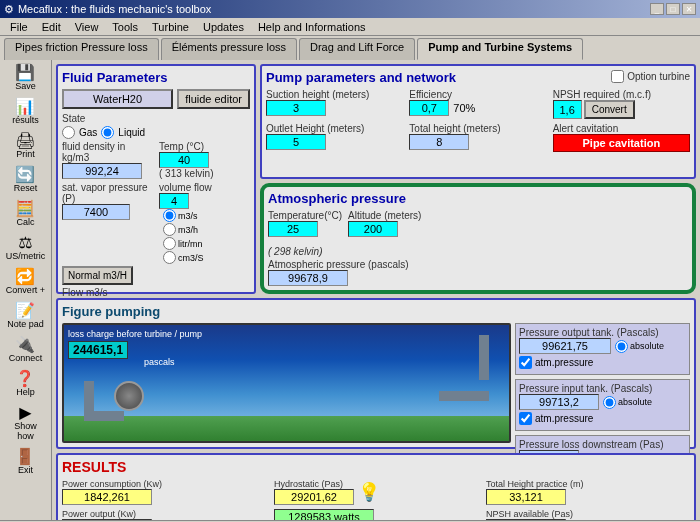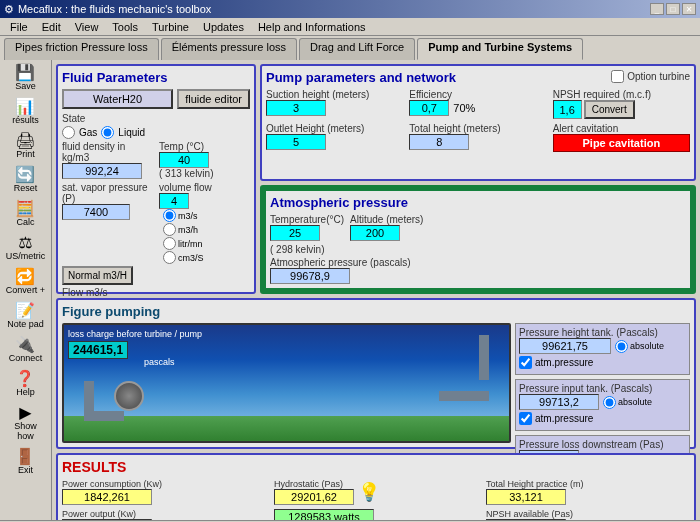--- a/index.html
+++ b/index.html
@@ -288,33 +288,33 @@
               <div class="label-small">Total height (meters)</div>
               <input class="input-field" type="text" style="width: 60px;" value="8">
             </div>
             <div style="flex:1;">
               <div class="label-small">Alert cavitation</div>
               <div class="pipe-cavitation">Pipe cavitation</div>
             </div>
           </div>
         </div>
 
-        <div style="background:#e8e8e8; border:6px solid #15803d; border-radius:3px; padding:4px;">
+        <div style="background:#e8e8e8; border:4px solid #15803d; border-radius:9px; padding:4px;">
           <div class="panel-title">Atmospheric pressure</div>
           <div style="display:flex; gap:6px;">
             <div>
               <div class="label-small">Temperature(°C)</div>
               <input class="input-field-cyan" type="text" style="width: 50px;" value="25">
             </div>
             <div>
               <div class="label-small">Altitude (meters)</div>
               <input class="input-field-cyan" type="text" style="width: 50px;" value="200">
             </div>
           </div>
-          <div class="label-small" style="margin-top:3px;">( 298 kelvin)</div>
+          <div class="label-small" style="margin-top:9px;font-style:italic;">( 298 kelvin)</div>
           <div class="label-small" style="margin-top:2px;">Atmospheric pressure (pascals)</div>
           <input class="input-field" type="text" style="width: 80px;" value="99678,9">
         </div>
 
       </div>
     </div>
 
     <div class="figure-section">
       <div class="figure-title">Figure pumping</div>
 
@@ -334,21 +334,21 @@
 
           <div style="position:absolute; top:4px; left:4px; font-size:9px; color:white;">loss charge before turbine / pump</div>
 
           <div style="position:absolute; top:16px; left:4px; background:#00cccc; border:1px solid #333; padding:1px 4px; font-size:12px; font-weight:bold;">244615,1</div>
           <div style="position:absolute; top:32px; left:80px; color:white; font-size:9px;">pascals</div>
         </div>
 
         <div style="display:flex; flex-direction:column; gap:4px; width:175px;">
 
           <div style="background:#c8c8e8; border:1px solid #888; padding:3px; font-size:10px;">
-            <div class="label-small">Pressure height tank. (Pascals)</div>
+            <div class="label-small">Pressure output tank. (Pascals)</div>
             <div style="display:flex; gap:4px; align-items:center;">
               <input class="input-field" type="text" style="width: 92px;" value="99621,75">
               <div>
                 <label class="radio-row">
                     <input type="radio" name="output-type" checked="" style=""> 
                     <span>absolute</span>
                   </label>
               </div>
             </div>
             <div class="checkbox-row">

